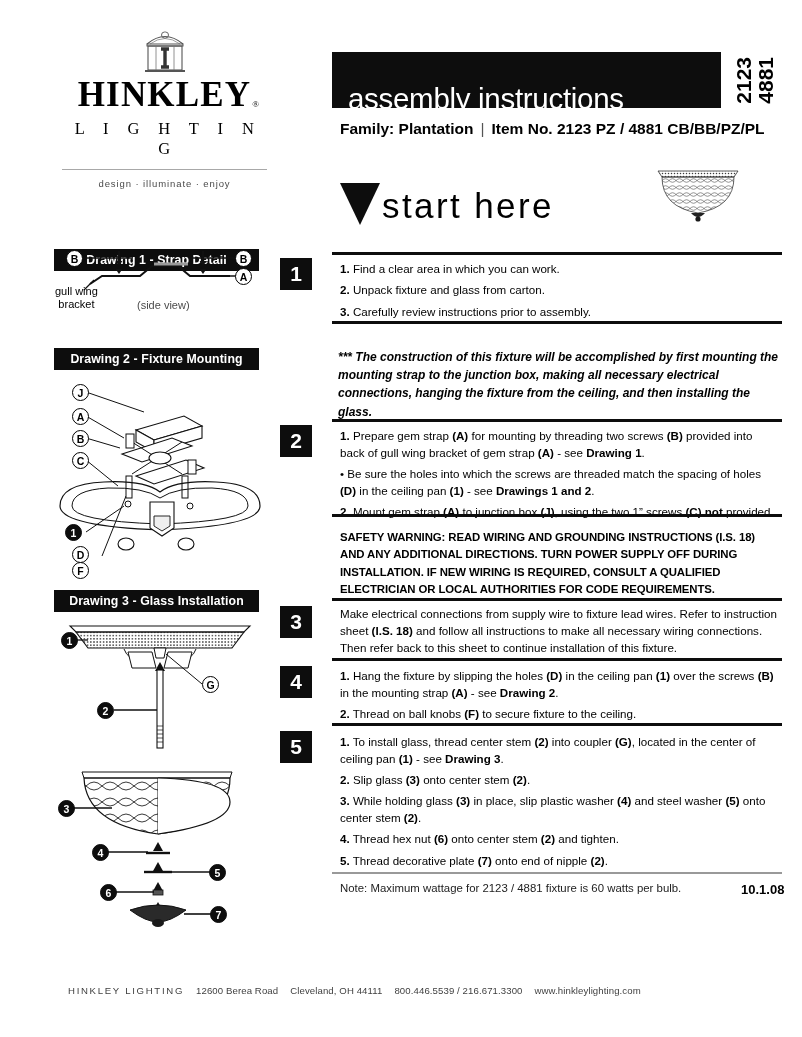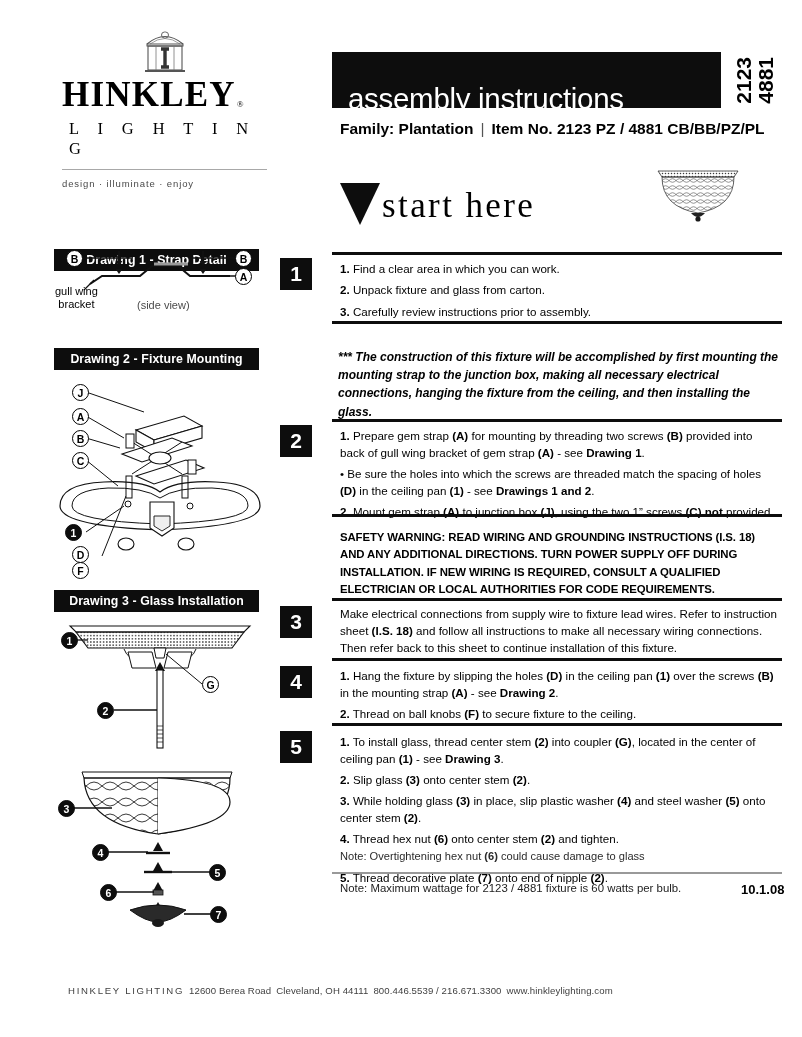--- a/index.html
+++ b/index.html
@@ -4,21 +4,21 @@
 <style>
   * { box-sizing: border-box; margin: 0; padding: 0; }
   html, body { background: #fff; }
   body {
     width: 802px; height: 1037px; position: relative;
     font-family: "Liberation Sans", sans-serif;
     color: #000; overflow: hidden;
   }
 
   
-  .logo-block { position: absolute; left: 62px; top: 28px; width: 205px; }
+  .logo-block { position: absolute; left: 62px; top: 28px; width: 205px; text-align: center; }
   .logo-mark { width: 52px; height: 44px; margin: 0 auto 5px; }
   .logo-name { font-family: "Liberation Serif", serif; font-size: 35px; font-weight: 700;
     letter-spacing: 1.2px; line-height: 1; position: relative; display: inline-block; }
   .logo-name sup { font-size: 9px; position: absolute; right: -9px; bottom: 3px; font-weight: 400; }
   .logo-sub { font-family: "Liberation Serif", serif; font-size: 16.5px; font-weight: 400;
     letter-spacing: 7.4px; margin-top: 7px; padding-left: 7px; }
   .logo-rule { width: 100%; height: 1px; background: #a8a8a8; margin: 10px 0 8px; }
   .logo-tag { font-size: 9.5px; color: #4a4a4a; letter-spacing: 0.9px; }
 
   
@@ -29,21 +29,21 @@
   .item-nums { position: absolute; left: 726px; top: 52px; width: 56px; height: 56px;
     display: flex; align-items: center; justify-content: center; gap: 1px; }
   .item-nums div { writing-mode: vertical-rl; transform: rotate(180deg);
     font-size: 21px; font-weight: 700; letter-spacing: 0px; line-height: 1; }
   .family-line { position: absolute; left: 340px; top: 120px; font-size: 15.5px;
     font-weight: 600; white-space: nowrap; }
   .family-line .sep { display: inline-block; padding: 0 7px; font-weight: 300; color: #555; }
 
   
   .start-here { position: absolute; left: 340px; top: 186px; display: flex;
-    align-items: center; gap: 2px; font-family: Liberation Serif, serif; }
+    align-items: center; gap: 2px; }
   .arrow-dn { width: 0; height: 0; border-left: 20px solid transparent;
     border-right: 20px solid transparent; border-top: 42px solid #0d0d0d;
     margin-top: -4px; }
   .start-txt { font-size: 35px; letter-spacing: 2.4px; font-weight: 300; }
   .fixture-img { position: absolute; left: 655px; top: 163px; width: 86px; height: 62px; }
 
   
   .dw-head { position: absolute; background: #0d0d0d; color: #fff; height: 22px;
     width: 205px; left: 54px; display: flex; align-items: center; justify-content: center;
     font-size: 12.3px; font-weight: 700; letter-spacing: 0.1px; }
@@ -70,21 +70,21 @@
     font-weight: 700; line-height: 1.52; letter-spacing: -0.1px; }
   .plain { position: absolute; left: 340px; width: 440px; font-size: 11.6px;
     line-height: 1.45; }
   .subnote { font-weight: 400; color: #2b2b2b; font-size: 11.1px; }
 
   .foot-note { position: absolute; left: 340px; top: 882px; font-size: 11.4px; color: #222; }
   .foot-date { position: absolute; left: 741px; top: 882px; font-size: 13px; font-weight: 600; }
 
   
   .pg-foot { position: absolute; left: 68px; top: 985px; width: 680px;
-    font-size: 9.6px; color: #3f3f3f; display: flex; gap: 5px; white-space: nowrap; }
+    font-size: 9.6px; color: #3f3f3f; display: flex; gap: 12px; white-space: nowrap; }
   .pg-foot .brand { letter-spacing: 1.7px; }
   .pg-foot .seg { letter-spacing: 0.1px; }
 </style>
 </head>
 <body>
 
 <div class="logo-block">
   <div class="logo-mark">
     <svg viewBox="0 0 52 44" width="52" height="44">
       <path d="M8 16 Q26 1 44 16" fill="none" stroke="#555" stroke-width="1.1"></path>
@@ -314,21 +314,21 @@
   <p><b>1.</b> Hang the fixture by slipping the holes <b>(D)</b> in the ceiling pan <b>(1)</b> over the screws <b>(B)</b> in the mounting strap <b>(A)</b> - see <b>Drawing 2</b>.</p>
   <p><b>2.</b> Thread on ball knobs <b>(F)</b> to secure fixture to the ceiling.</p>
 </div>
 <div class="rule" style="top:723px;"></div>
 
 <div class="badge" style="top:731px;">5</div>
 <div class="step-body" style="top:734px;">
   <p><b>1.</b> To install glass, thread center stem <b>(2)</b> into coupler <b>(G)</b>, located in the center of ceiling pan <b>(1)</b> - see <b>Drawing 3</b>.</p>
   <p><b>2.</b> Slip glass <b>(3)</b> onto center stem <b>(2)</b>.</p>
   <p><b>3.</b> While holding glass <b>(3)</b> in place, slip plastic washer <b>(4)</b> and steel washer <b>(5)</b> onto center stem <b>(2)</b>.</p>
-  <p><b>4.</b> Thread hex nut <b>(6)</b> onto center stem <b>(2)</b> and tighten.<br><span class="subnote">Note: Overtightening hex nut <b>(6)</b> could cause damage to glass</span></p>
+  <p><b>4.</b> Thread hex nut <b>(6)</b> onto center stem <b>(2)</b> and tighten.<br></p>
   <p><b>5.</b> Thread decorative plate <b>(7)</b> onto end of nipple <b>(2)</b>.</p>
 </div>
 <div class="rule" style="top:872px; height:1.6px; background:#999;"></div>
 
 <div class="foot-note">Note: Maximum wattage for 2123 / 4881 fixture is 60 watts per bulb.</div>
 <div class="foot-date">10.1.08</div>
 
 <div class="pg-foot">
   <span class="brand">HINKLEY LIGHTING</span>
   <span class="seg">12600 Berea Road</span>

